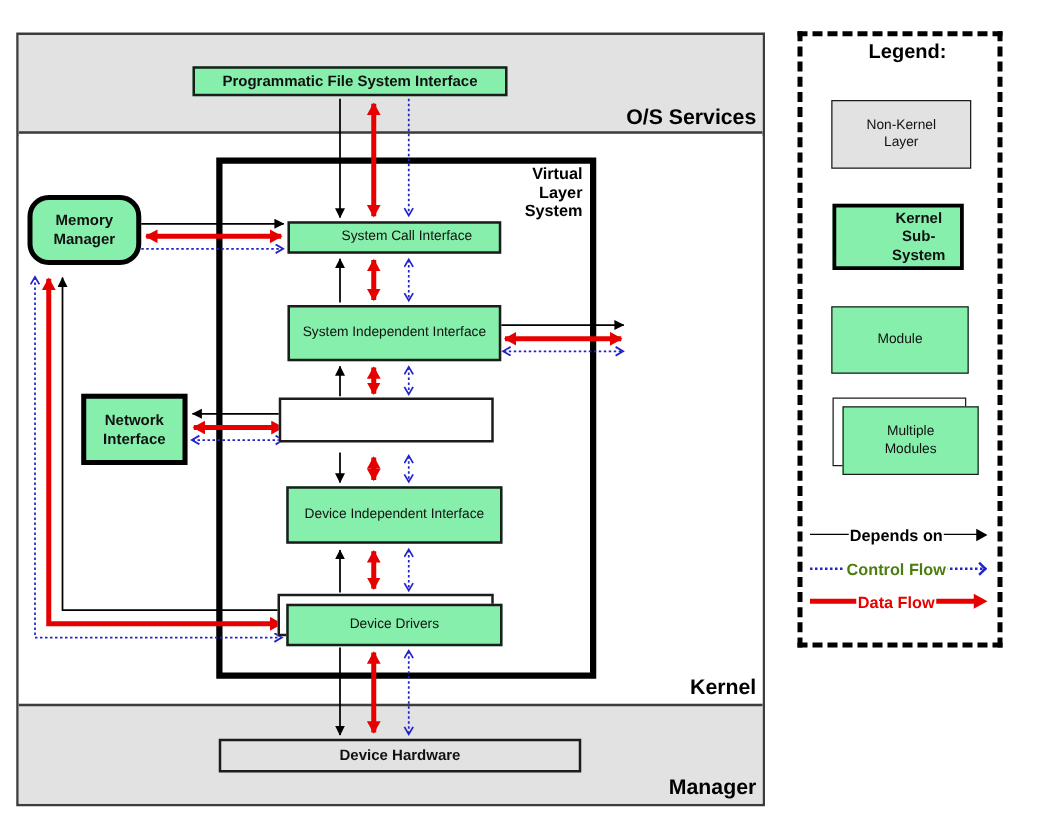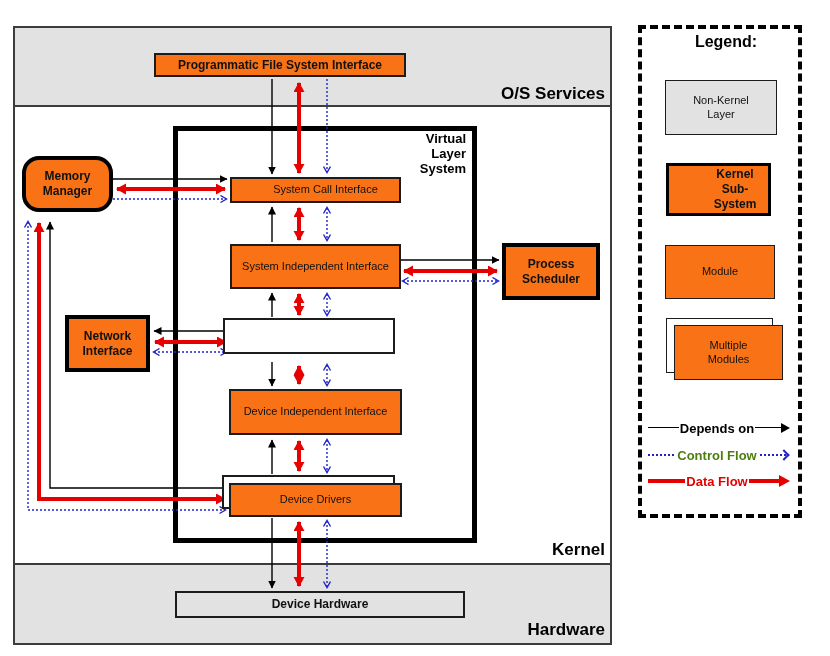--- a/index.html
+++ b/index.html
@@ -1,21 +1,21 @@
 <!DOCTYPE html>
 <html><head>
 <meta charset="utf-8">
 <style>
   html,body{margin:0;padding:0;background:#fff;}
   #stage{position:relative;width:830px;height:656px;background:#fff;
          font-family:"Liberation Sans","DejaVu Sans",sans-serif;overflow:hidden;}
   .abs{position:absolute;box-sizing:border-box;}
   .band{background:#e2e2e2;}
   .band-label{font-weight:bold;font-size:17px;color:#000;letter-spacing:0px;}
-  .node{background:#f97316;border:2px solid #1c1c1c;display:flex;align-items:center;
+  .node{background:#86efac;border:2px solid #1c1c1c;display:flex;align-items:center;
         justify-content:center;text-align:center;font-size:11px;line-height:1.25;
         color:#111;z-index:10;}
   .bold{font-weight:bold;font-size:12px;}
   .thick{border:4px solid #000;font-weight:bold;font-size:12px;}
   .backbox{background:#fff;border:2px solid #1c1c1c;z-index:9;}
   .gray-fill{background:#e2e2e2;}
   #arrows{position:absolute;left:0;top:0;z-index:6;}
   #vfs-box{border:5px solid #000;z-index:4;background:transparent;}
   #vfs-label{font-weight:bold;font-size:13px;line-height:1.15;text-align:right;z-index:10;}
   #legend-box{border:4px dashed #000;background:#fff;z-index:3;}
@@ -35,21 +35,21 @@
 <div id="stage">
 
   <div class="abs" style="left:13px;top:26px;width:599px;height:619px;border:2px solid #3c3c3c;">
     <div class="abs band" style="left:0;top:0;width:595px;height:79px;border-bottom:2px solid #3c3c3c;"></div>
     <div class="abs" style="left:0;top:81px;width:595px;height:454px;background:#fff;"></div>
     <div class="abs band" style="left:0;top:535px;width:595px;height:80px;border-top:2px solid #3c3c3c;"></div>
   </div>
 
   <div class="abs band-label" style="left:380px;top:84px;width:225px;text-align:right;z-index:8;">O/S Services</div>
   <div class="abs band-label" style="left:380px;top:540px;width:225px;text-align:right;z-index:8;">Kernel</div>
-  <div class="abs band-label" style="left:380px;top:620px;width:225px;text-align:right;z-index:8;">Hardware</div>
+  <div class="abs band-label" style="left:380px;top:620px;width:225px;text-align:right;z-index:8;">Manager</div>
 
   <div id="vfs-box" class="abs" style="left:173px;top:126px;width:304px;height:417px;"></div>
   <div id="vfs-label" class="abs" style="left:398px;top:132px;width:68px;">Virtual Layer System</div>
 
   <svg id="arrows" width="830" height="656">
     <defs>
       <marker id="mBlack" markerUnits="userSpaceOnUse" markerWidth="9" markerHeight="9" refX="7.5" refY="4" orient="auto-start-reverse">
         <path d="M0,0 L8,4 L0,8 Z" fill="#000"></path>
       </marker>
       <marker id="mRed" markerUnits="userSpaceOnUse" markerWidth="12" markerHeight="12" refX="9" refY="5.5" orient="auto-start-reverse">
@@ -149,23 +149,20 @@
   </div>
 
   <div class="abs node thick" style="left:22px;top:156px;width:91px;height:56px;border-radius:17px;">
     <span>Memory Manager</span>
   </div>
 
   <div class="abs node thick" style="left:65px;top:315px;width:85px;height:57px;">
     <span>Network Interface</span>
   </div>
 
-  <div class="abs node thick" style="left:502px;top:243px;width:98px;height:57px;">
-    <span>Process Scheduler</span>
-  </div>
 
   <div id="legend-box" class="abs" style="left:638px;top:25px;width:164px;height:493px;"></div>
   <div class="abs legend-title" style="left:638px;top:33px;width:164px;z-index:5;padding-left:12px;">Legend:</div>
 
   <div class="abs node gray-fill" style="left:665px;top:80px;width:112px;height:55px;border-width:1px;z-index:5;">
     <span style="width:74px;">Non-Kernel Layer</span>
   </div>
 
   <div class="abs node" style="left:666px;top:163px;width:105px;height:53px;border:3px solid #000;font-weight:bold;font-size:12px;z-index:5;padding-left:33px;">
     <span style="width:80px;">Kernel Sub-System</span>

